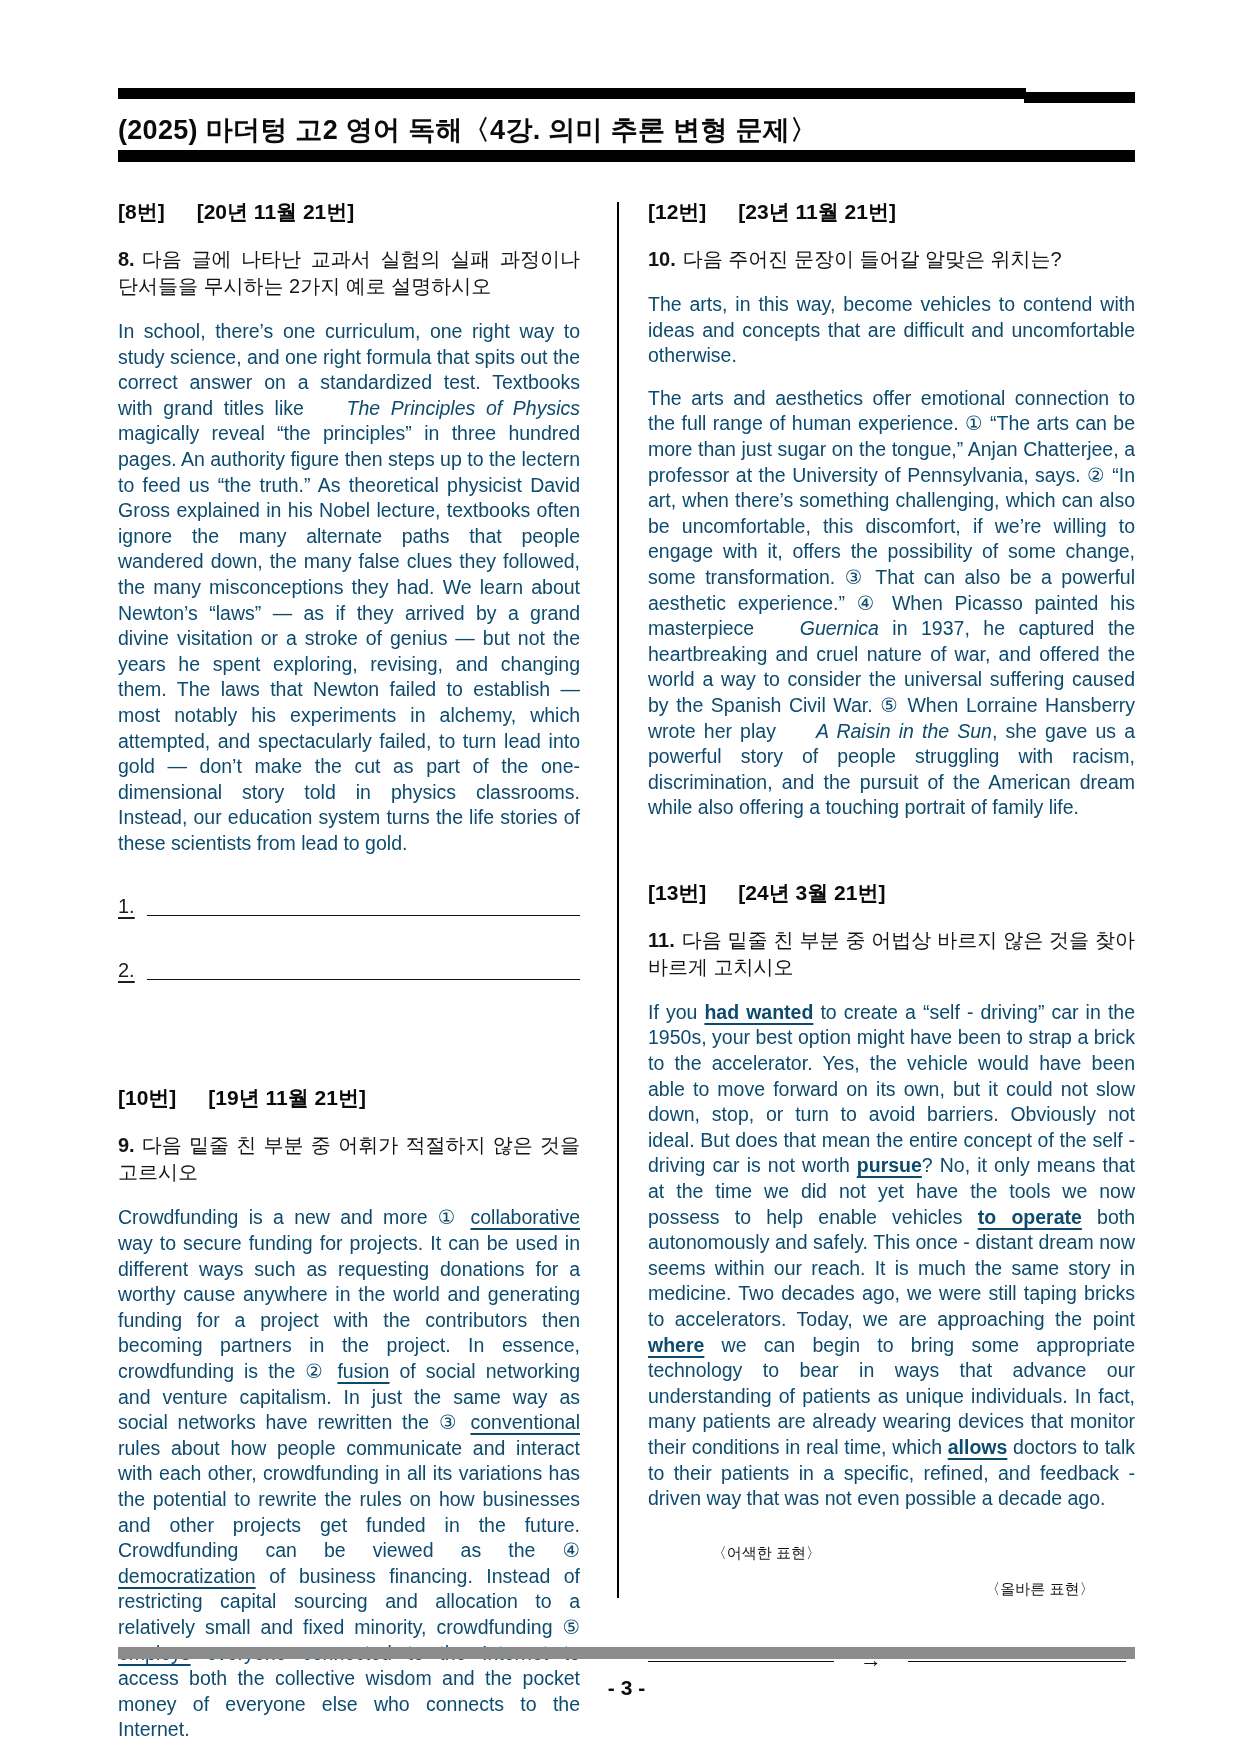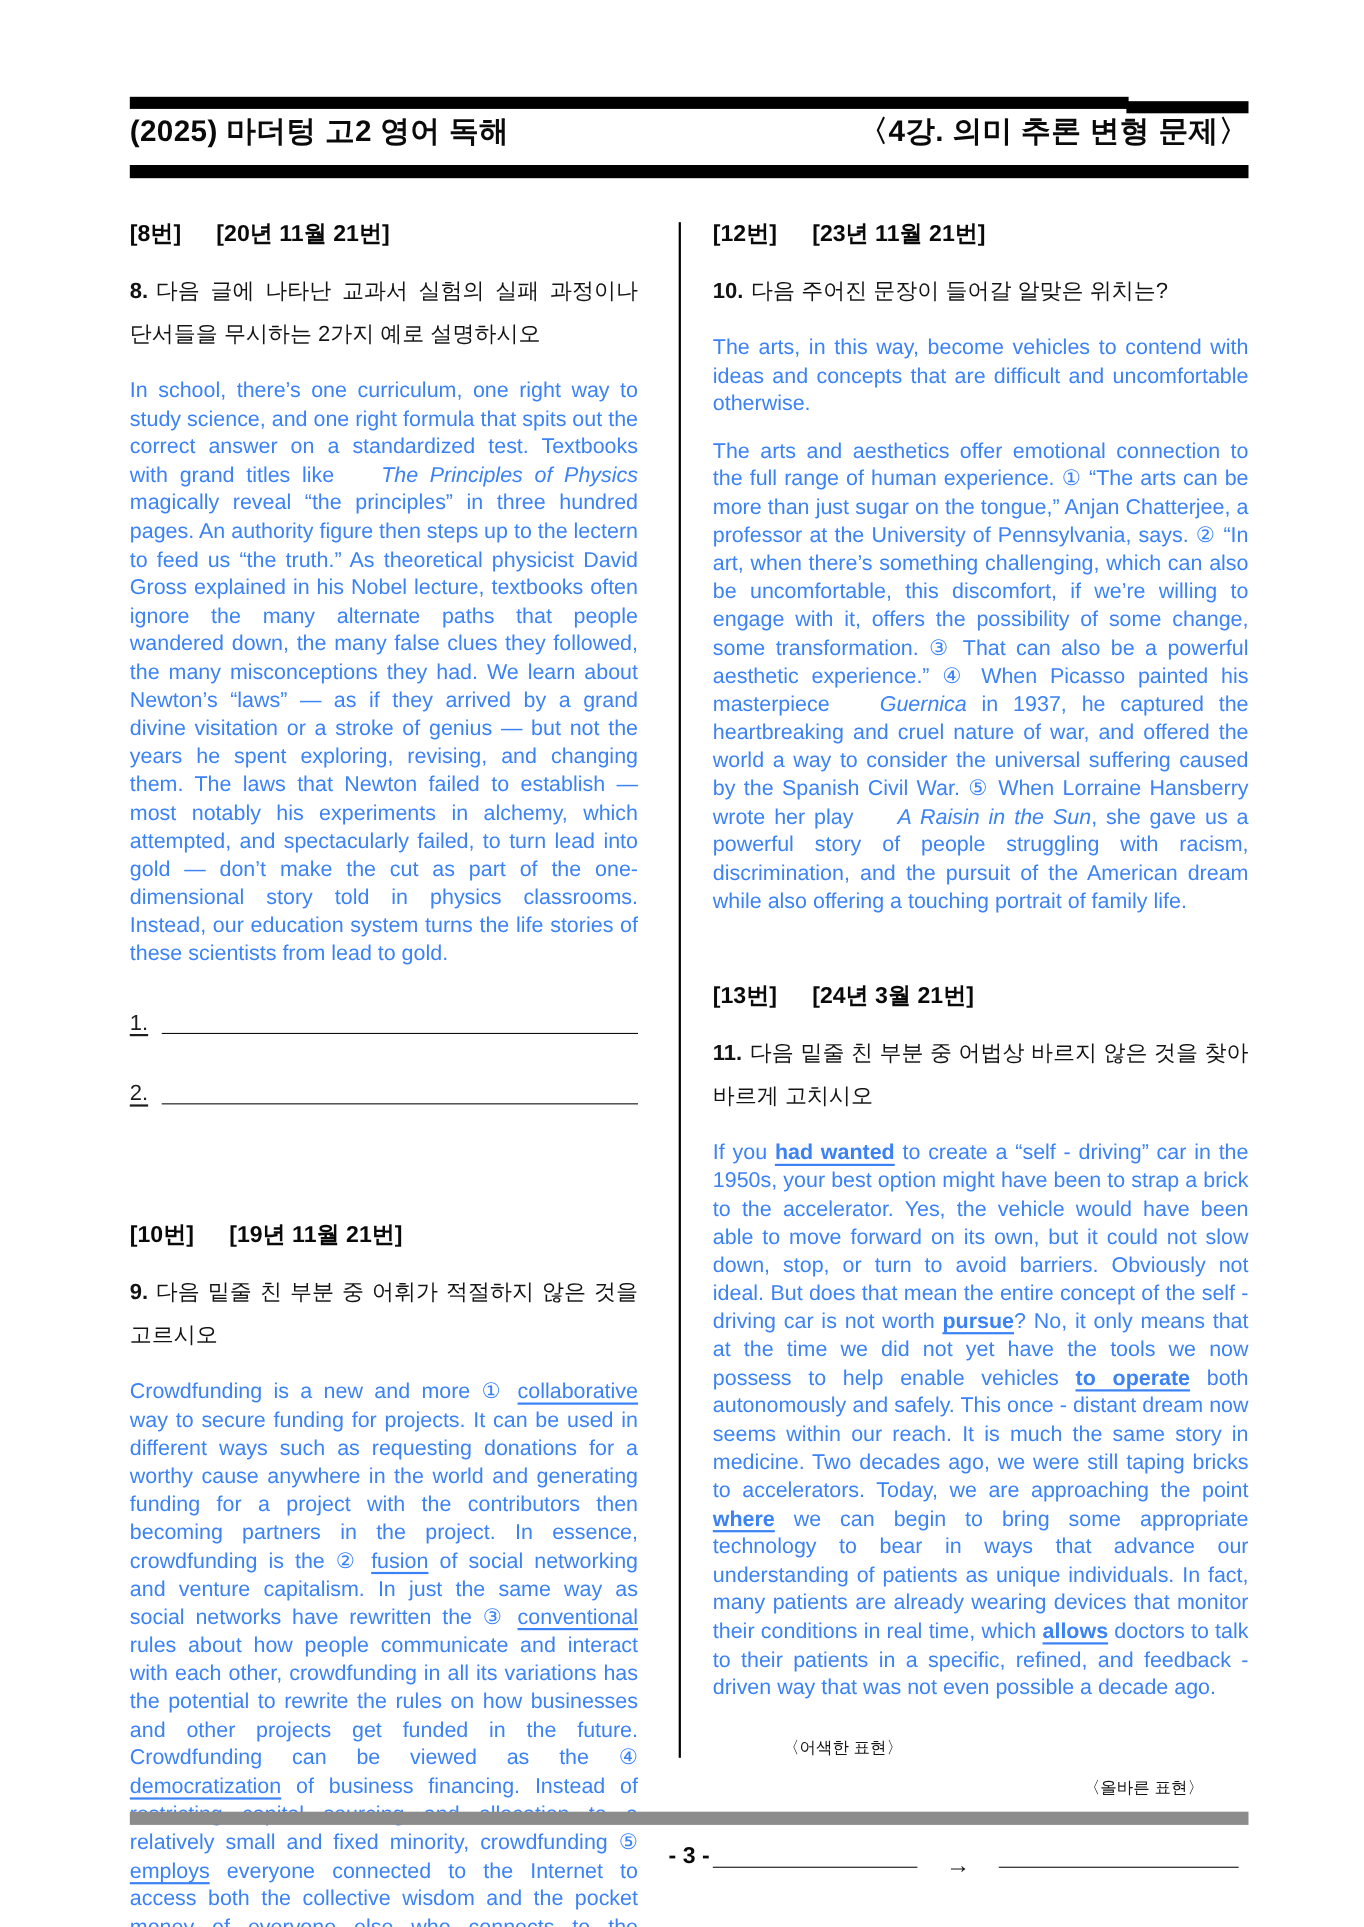--- a/index.html
+++ b/index.html
@@ -11,36 +11,36 @@
     -webkit-font-smoothing:antialiased;
   }
   .page { position:absolute; inset:0; overflow:hidden; }
 
   
   .rule-top-a { position:absolute; left:118px; top:88px;  width:908px; height:11px; background:#000; }
   .rule-top-b { position:absolute; left:1024px; top:92px; width:111px; height:11px; background:#000; }
   .rule-bottom { position:absolute; left:118px; top:150px; width:1017px; height:12px; background:#000; }
 
   .header-titles {
-    position:absolute; left:118px; top:101px; width:1017px;
-    display:flex; justify-content:space-between; align-items:baseline;
+    position:absolute; left:118px; top:112px; width:1017px;
+    display:flex; justify-content:flex-start; align-items:baseline;
     font-size:27px; font-weight:700; letter-spacing:.3px; color:#0a0a0a;
   }
 
   
   .columns { position:absolute; left:118px; top:198px; width:1017px; display:flex; }
   .col-left  { width:462px; }
   .col-gap   { width:68px; flex:none; }
   .col-right { width:487px; }
   .v-divider { position:absolute; left:617px; top:202px; width:2px; height:1396px; background:#000; }
 
   .sec-label { font-size:21px; font-weight:700; color:#0a0a0a; display:flex; gap:32px; margin-bottom:20px; }
-  .question  { font-size:20px; line-height:39px; text-align:justify; margin-bottom:19px; color:#141414; }
+  .question  { font-size:20px; line-height:27px; text-align:justify; margin-bottom:19px; color:#141414; }
   .qno { font-weight:700; margin-right:7px; }
-  .passage   { font-size:19.5px; line-height:25.6px; text-align:justify; color:#3b82f6; }
+  .passage   { font-size:19.5px; line-height:25.6px; text-align:justify; color:#0c4a6e; }
   .passage + .passage { margin-top:17px; }
 
   .seg-i  { font-style:italic;margin-left:32px; }
   .seg-u  { text-decoration:underline; text-underline-offset:4px; text-decoration-thickness:1.5px; }
   .seg-bu { font-weight:700; text-decoration:underline; text-underline-offset:4px; text-decoration-thickness:2px; }
 
   
   .blanks { margin-top:40px; }
   .blank-row { display:flex; align-items:flex-end; margin-bottom:44px; }
   .blank-no { font-size:20px; text-decoration:underline; text-underline-offset:4px; line-height:20px; }

